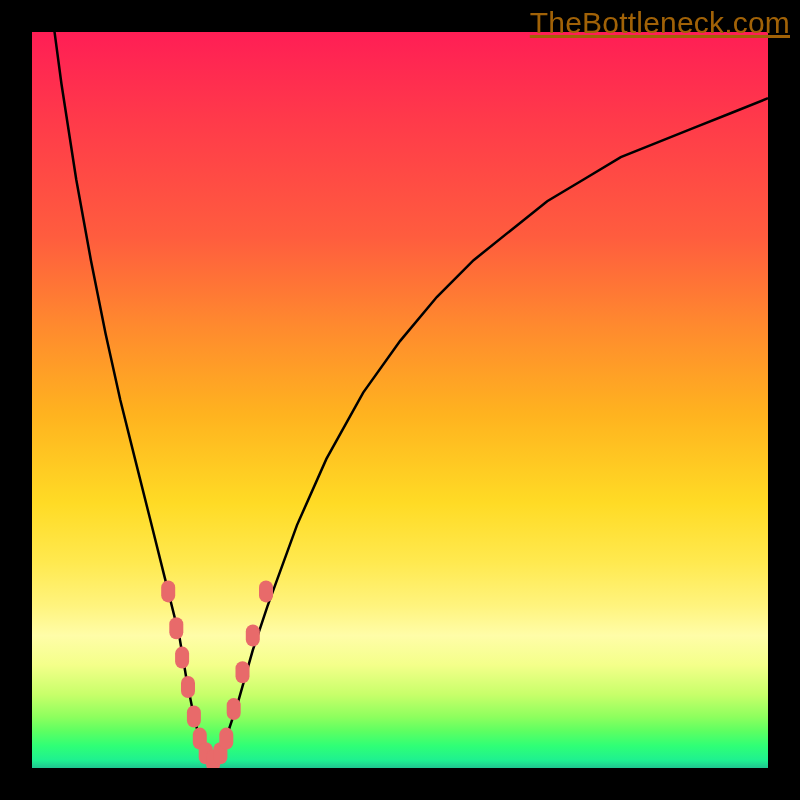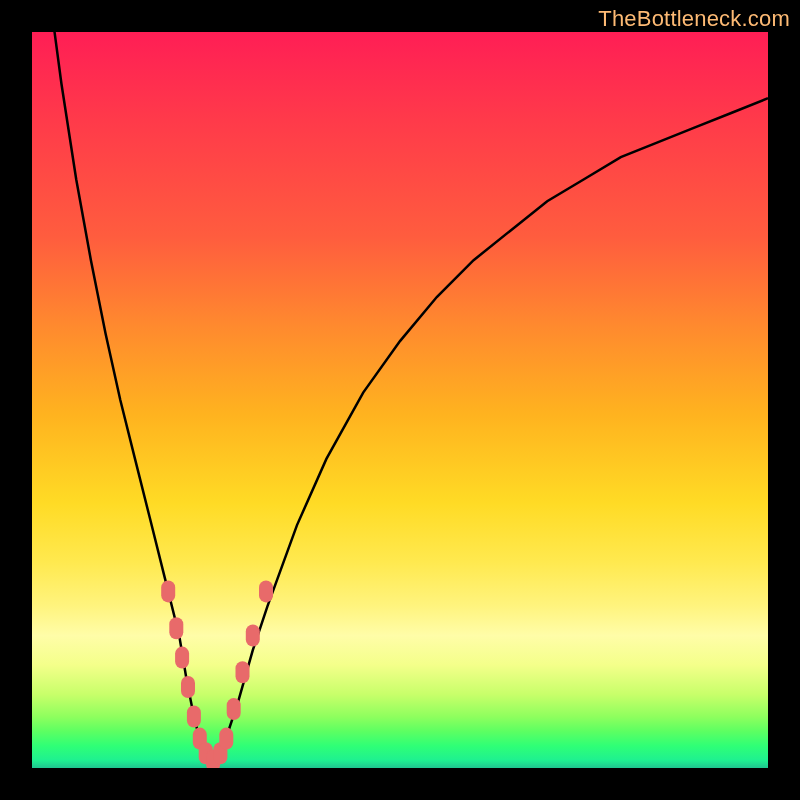--- a/index.html
+++ b/index.html
@@ -43,24 +43,25 @@
       #5dff62 95%,
       #2fff76 97%,
       #1ef091 99%,
       #1fc690 100%
     );
   }
   .watermark {
     position: absolute;
     top: 6px;
     right: 10px;
-    color: #fdba74;
-    font-size: 22px;
+    color: #a16207;
+    font-size: 30px;
     font-weight: 400;
     letter-spacing: 0.2px;
+    text-decoration: underline;
   }
   svg.overlay {
     position: absolute;
     left: 32px;
     top: 32px;
     width: 736px;
     height: 736px;
     pointer-events: none;
   }
 </style>

